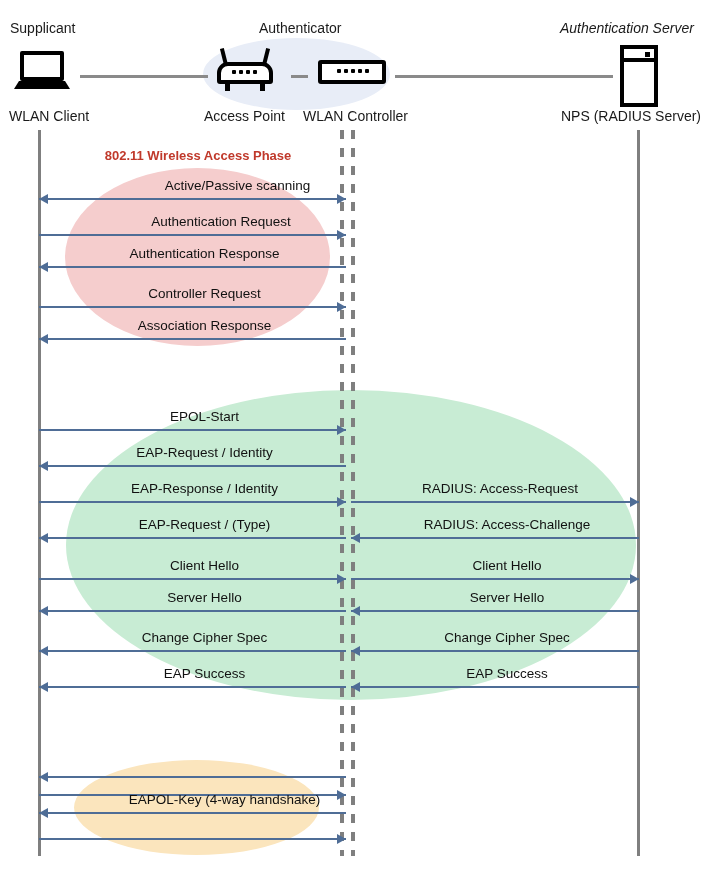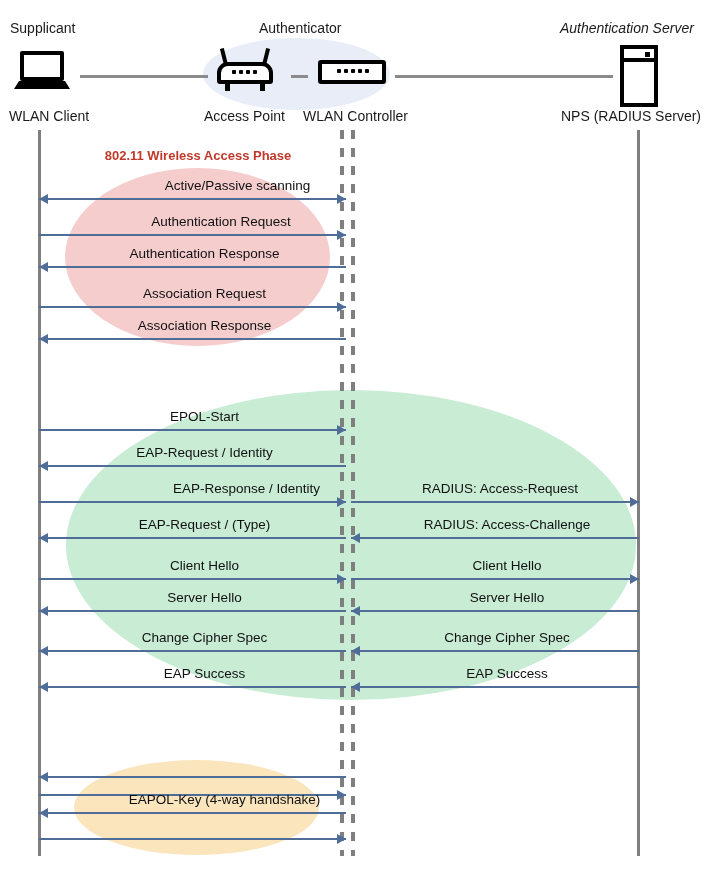--- a/index.html
+++ b/index.html
@@ -263,33 +263,33 @@
       <div class="arrow-head left" style="top: 194px; left: 39px;"></div>
       <div class="msg-label" style="left: 204.5px; top: 178px; margin-left: 33px;">Active/Passive scanning</div>
       <div class="arrow-line" style="left: 39px; top: 234px; width: 307px;"></div>
       <div class="arrow-head right" style="top: 230px; left: 337px;"></div>
       <div class="msg-label" style="left: 221px; top: 214px; text-align: center;">Authentication Request</div>
       <div class="arrow-line" style="left: 39px; top: 266px; width: 307px;"></div>
       <div class="arrow-head left" style="top: 262px; left: 39px;"></div>
       <div class="msg-label" style="left: 204.5px; top: 246px;">Authentication Response</div>
       <div class="arrow-line" style="left: 39px; top: 306px; width: 307px;"></div>
       <div class="arrow-head right" style="top: 302px; left: 337px;"></div>
-      <div class="msg-label" style="left: 204.5px; top: 286px;">Association Request</div>
+      <div class="msg-label" style="left: 204.5px; top: 286px;">Controller Request</div>
       <div class="arrow-line" style="left: 39px; top: 338px; width: 307px;"></div>
       <div class="arrow-head left" style="top: 334px; left: 39px;"></div>
       <div class="msg-label" style="left: 204.5px; top: 318px;">Association Response</div>
       <div class="arrow-line" style="left: 39px; top: 429px; width: 307px;"></div>
       <div class="arrow-head right" style="top: 425px; left: 337px;"></div>
       <div class="msg-label" style="left: 204.5px; top: 409px;">EPOL-Start</div>
       <div class="arrow-line" style="left: 39px; top: 465px; width: 307px;"></div>
       <div class="arrow-head left" style="top: 461px; left: 39px;"></div>
       <div class="msg-label" style="left: 204.5px; top: 445px;">EAP-Request / Identity</div>
       <div class="arrow-line" style="left: 39px; top: 501px; width: 307px;"></div>
       <div class="arrow-head right" style="top: 497px; left: 337px;"></div>
-      <div class="msg-label" style="left: 204.5px; top: 481px; margin-left: 42px;">EAP-Response / Identity</div>
+      <div class="msg-label" style="left: 204.5px; top: 481px;">EAP-Response / Identity</div>
       <div class="arrow-line" style="left: 39px; top: 537px; width: 307px;"></div>
       <div class="arrow-head left" style="top: 533px; left: 39px;"></div>
       <div class="msg-label" style="left: 204.5px; top: 517px;">EAP-Request / (Type)</div>
       <div class="arrow-line" style="left: 39px; top: 578px; width: 307px;"></div>
       <div class="arrow-head right" style="top: 574px; left: 337px;"></div>
       <div class="msg-label" style="left: 204.5px; top: 558px;">Client Hello</div>
       <div class="arrow-line" style="left: 39px; top: 610px; width: 307px;"></div>
       <div class="arrow-head left" style="top: 606px; left: 39px;"></div>
       <div class="msg-label" style="left: 204.5px; top: 590px;">Server Hello</div>
       <div class="arrow-line" style="left: 39px; top: 650px; width: 307px;"></div>

